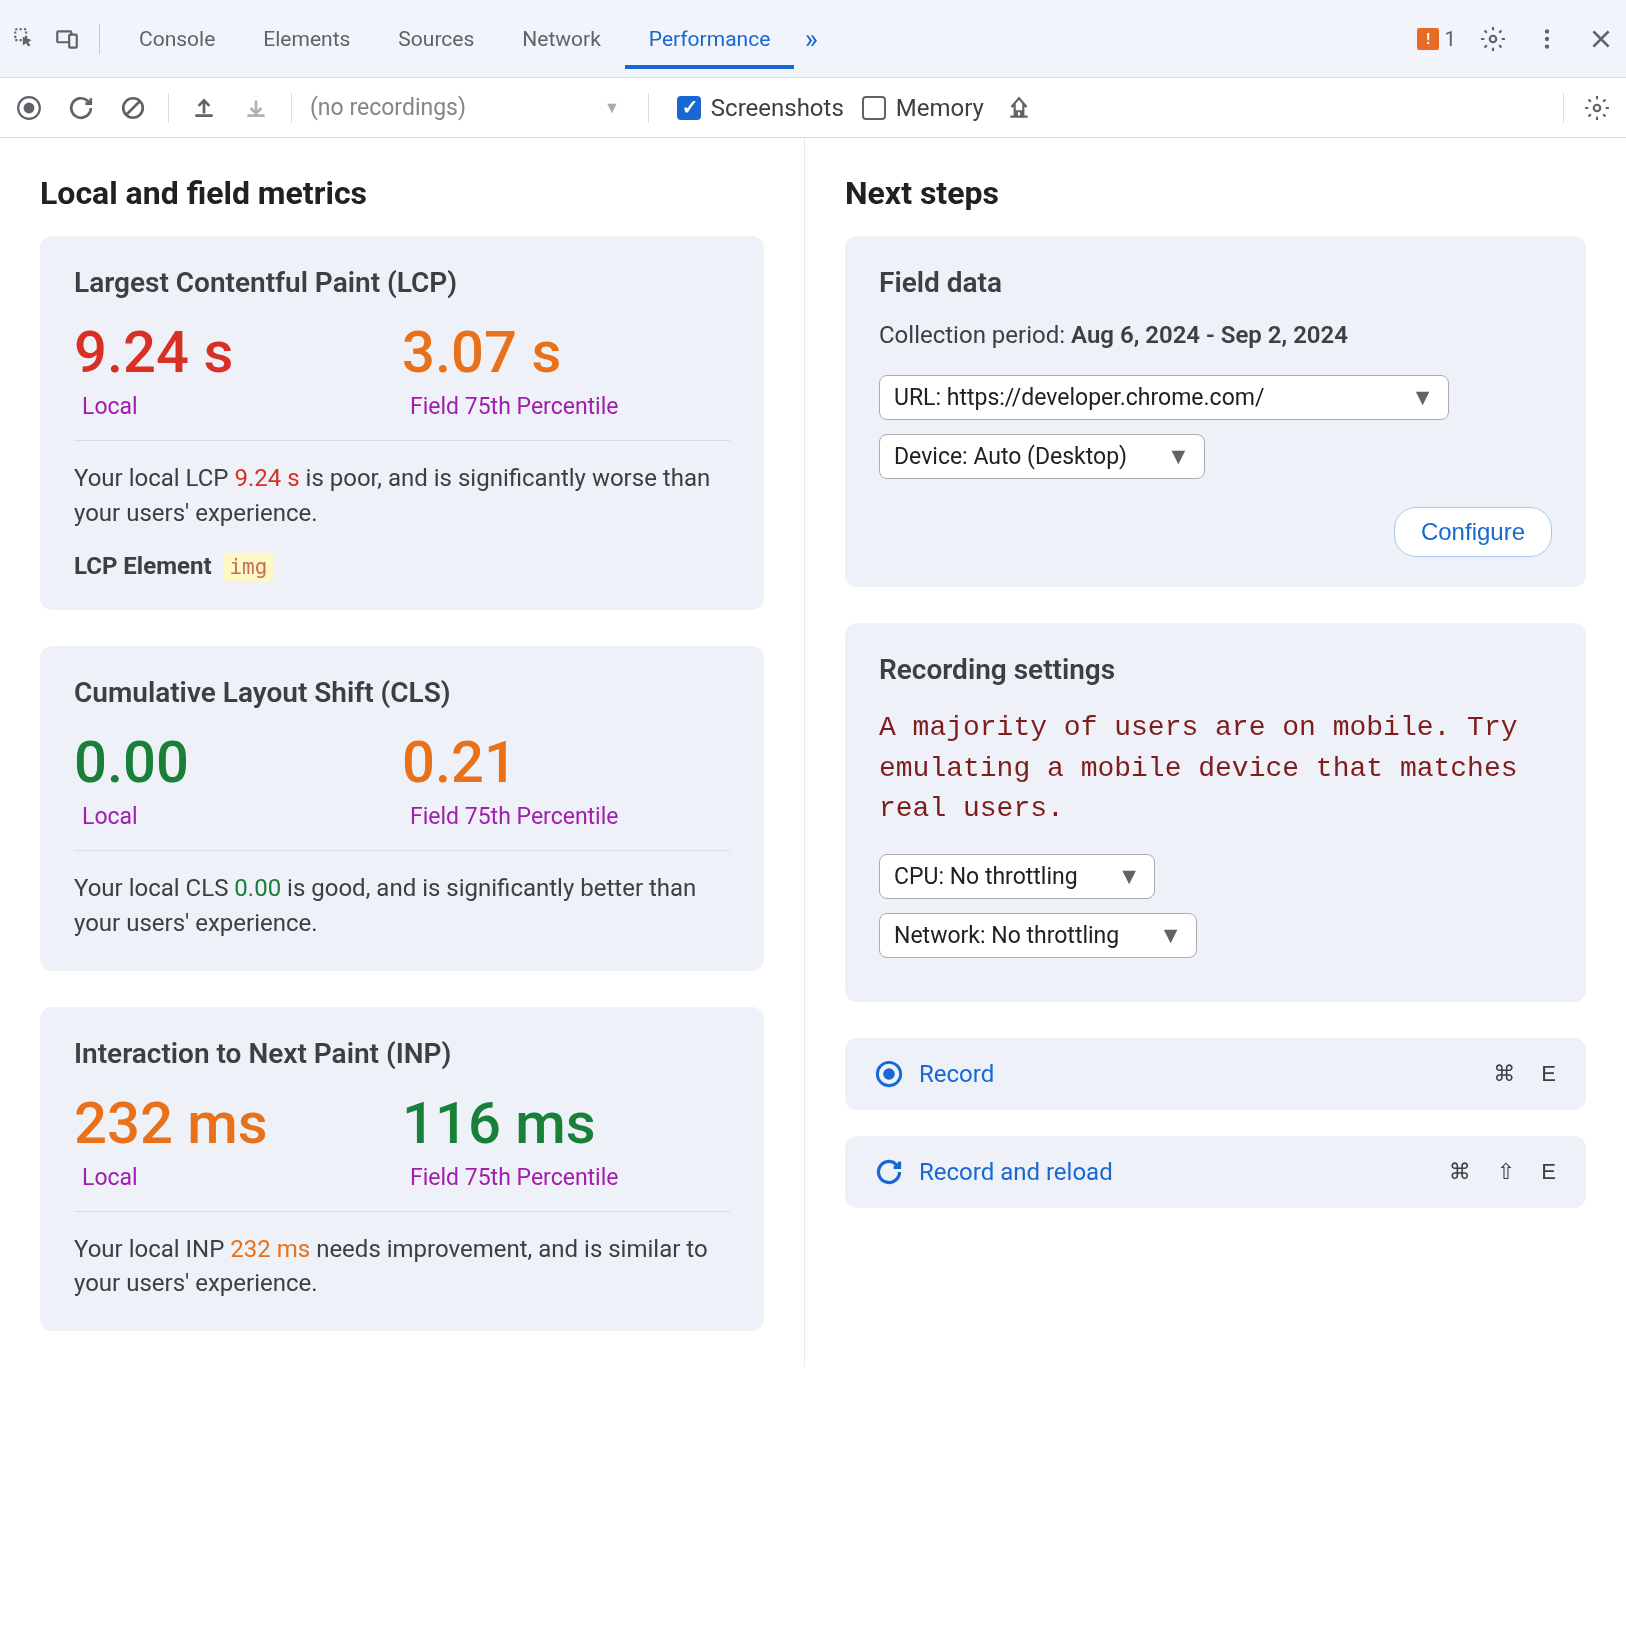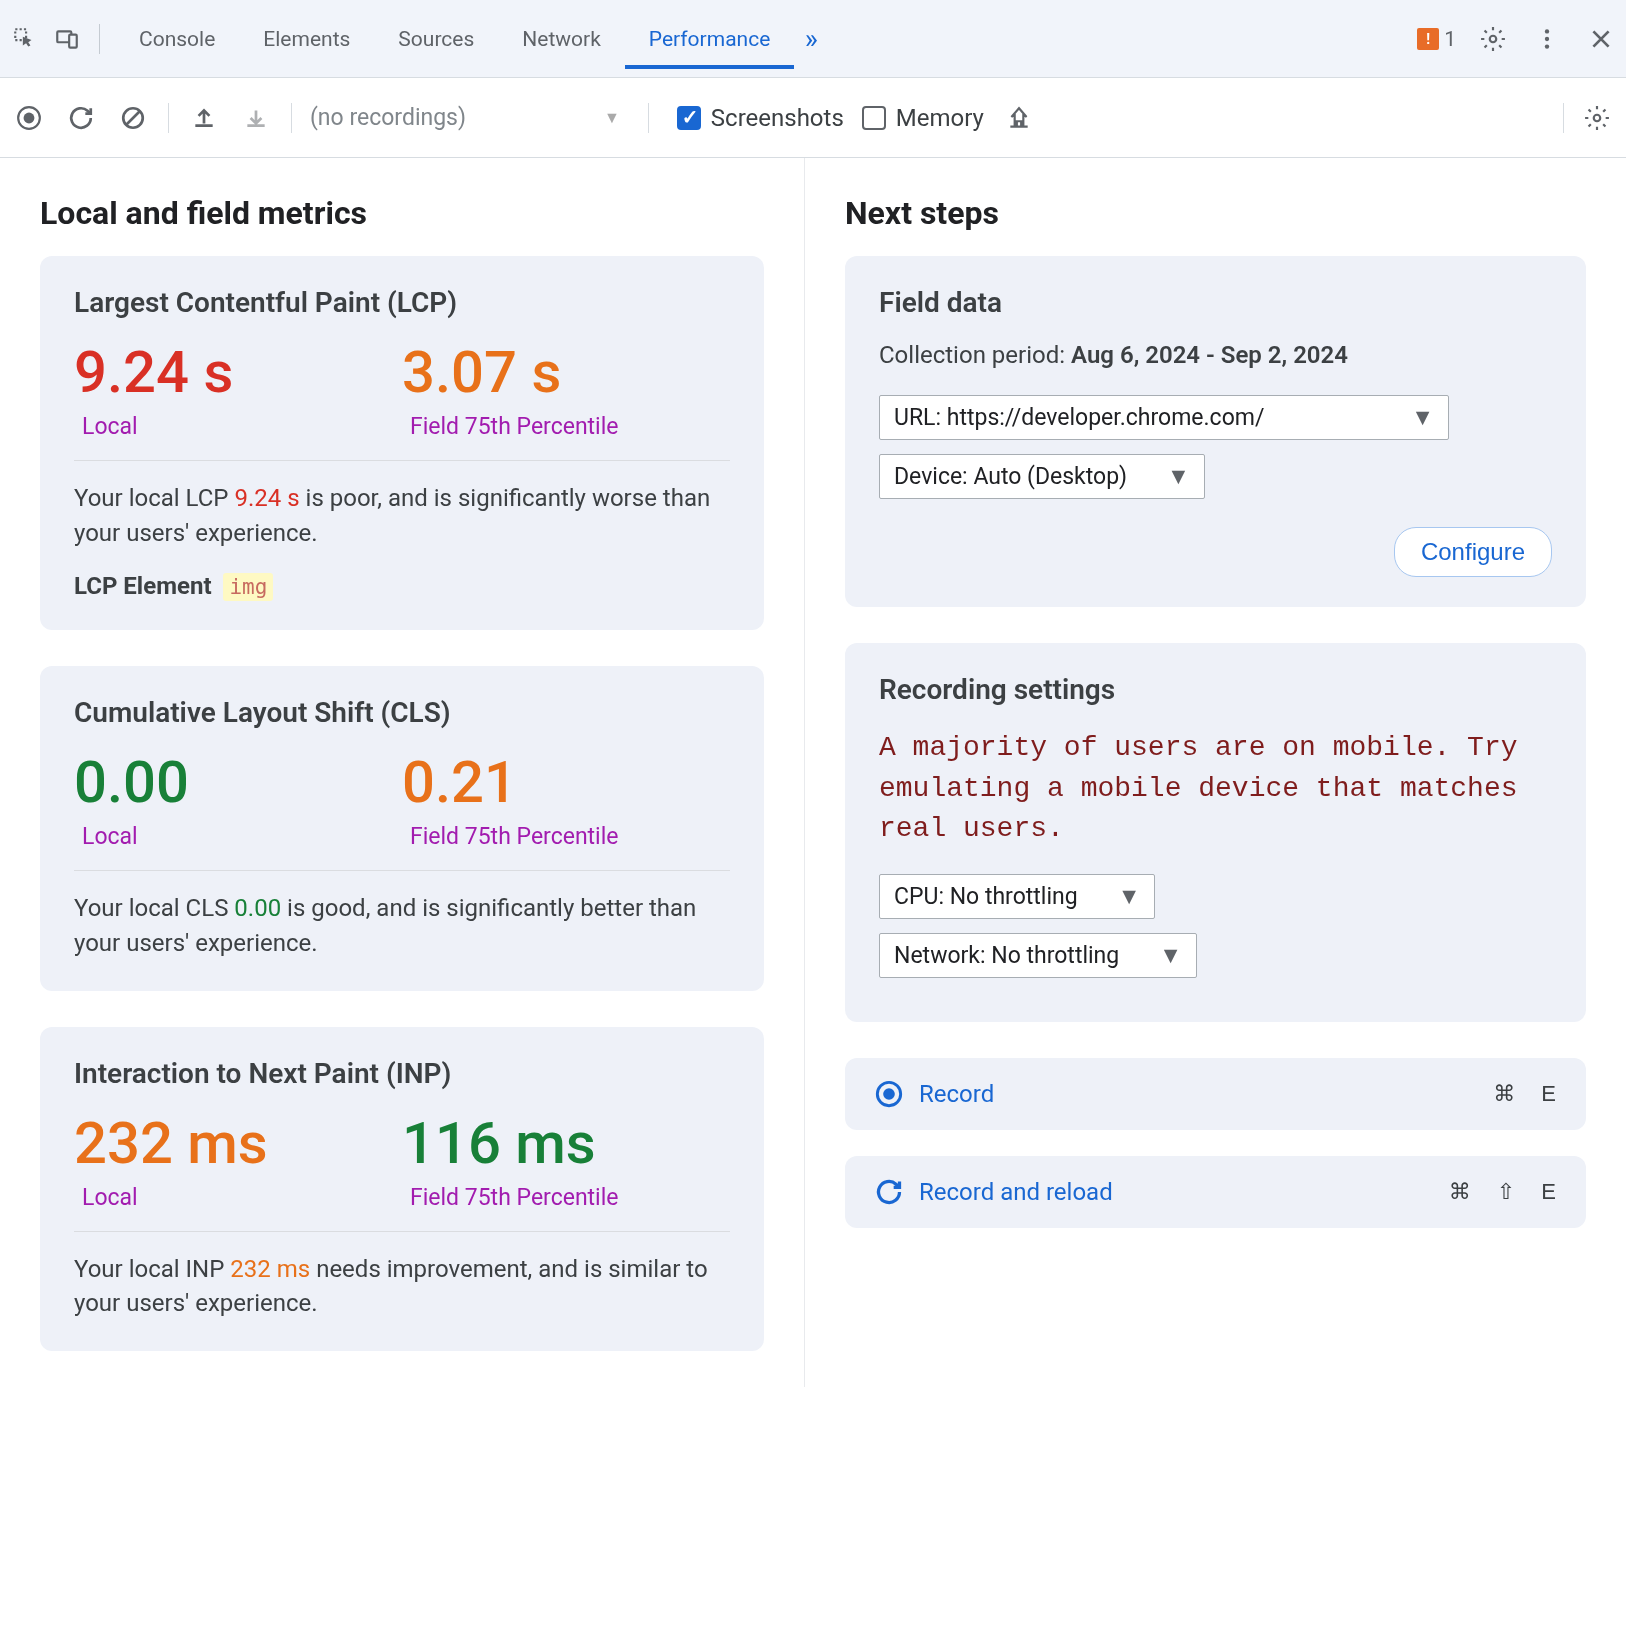--- a/index.html
+++ b/index.html
@@ -25,21 +25,21 @@
 .tab { padding: 18px 24px; color: #5f6368; cursor: pointer; }
 .tab.active { color: #1967d2; border-bottom: 4px solid #1967d2; padding-bottom: 14px; }
 .header-right { display: flex; align-items: center; gap: 20px; margin-left: auto; }
 .icon-btn { width: 34px; height: 34px; display: inline-flex; align-items: center; justify-content: center; cursor: pointer; }
 .badge-warn { display: inline-flex; align-items: center; gap: 5px; color: #5f6368; }
 .badge-warn-icon { width: 22px; height: 22px; background: #e86c28; display: inline-flex; align-items: center; justify-content: center; color: #fff; font-weight: bold; font-size: 14px; border-radius: 2px; }
 
 .toolbar {
   display: flex;
   align-items: center;
-  height: 80px;
+  height: 60px;
   border-bottom: 1px solid #d7dce1;
   padding: 0 12px;
   gap: 18px;
   background: #fff;
 }
 .toolbar .no-rec { color: #80868b; font-size: 23px; }
 .checkbox-group { display: inline-flex; align-items: center; gap: 10px; }
 .chk { width: 24px; height: 24px; border: 2px solid #5f6368; border-radius: 4px; display: inline-block; }
 .chk.checked { background: #1967d2; border-color: #1967d2; position: relative; }
 .chk.checked::after { content: "✓"; color: #fff; position: absolute; top: -3px; left: 3px; font-size: 20px; font-weight: bold;}
@@ -71,21 +71,21 @@
 .desc .inline-orange { color: #e8711a; }
 .desc .inline-green { color: #188038; }
 .lcp-el { margin-top: 22px; font-size: 24px; color: #3c4043; }
 .lcp-el .img-tag { color: #c76a5f; background: #fef9c3; padding: 2px 6px; border-radius: 3px; font-family: Menlo, monospace; font-size: 21px; }
 
 .collection { font-size: 24px; color: #3c4043; margin-bottom: 26px; }
 .collection b { font-weight: 600; }
 .select-row { margin-bottom: 14px; }
 .select-ctl {
   display: inline-flex; align-items: flex-end; justify-content: space-between;
-  border: 1.5px solid #a7adb3; border-radius: 2px;
+  border: 1.5px solid #a7adb3; border-radius: 8px;
   padding: 8px 14px; font-size: 23px; color: #202124; background: #fff;
   cursor: pointer; gap: 40px;
 }
 .select-ctl .chev { color: #5f6368; }
 .configure-row { display: flex; justify-content: flex-end; margin-top: 28px; }
 .configure-btn {
   border: 1.5px solid #a7c7f0; color: #1967d2; background: #fff;
   border-radius: 22px; padding: 10px 26px; font-size: 24px; cursor: pointer;
 }
 .para { font-size: 28px; color: #7f1d1d; line-height: 1.45; margin-bottom: 24px; font-family: Liberation Mono, monospace; }

